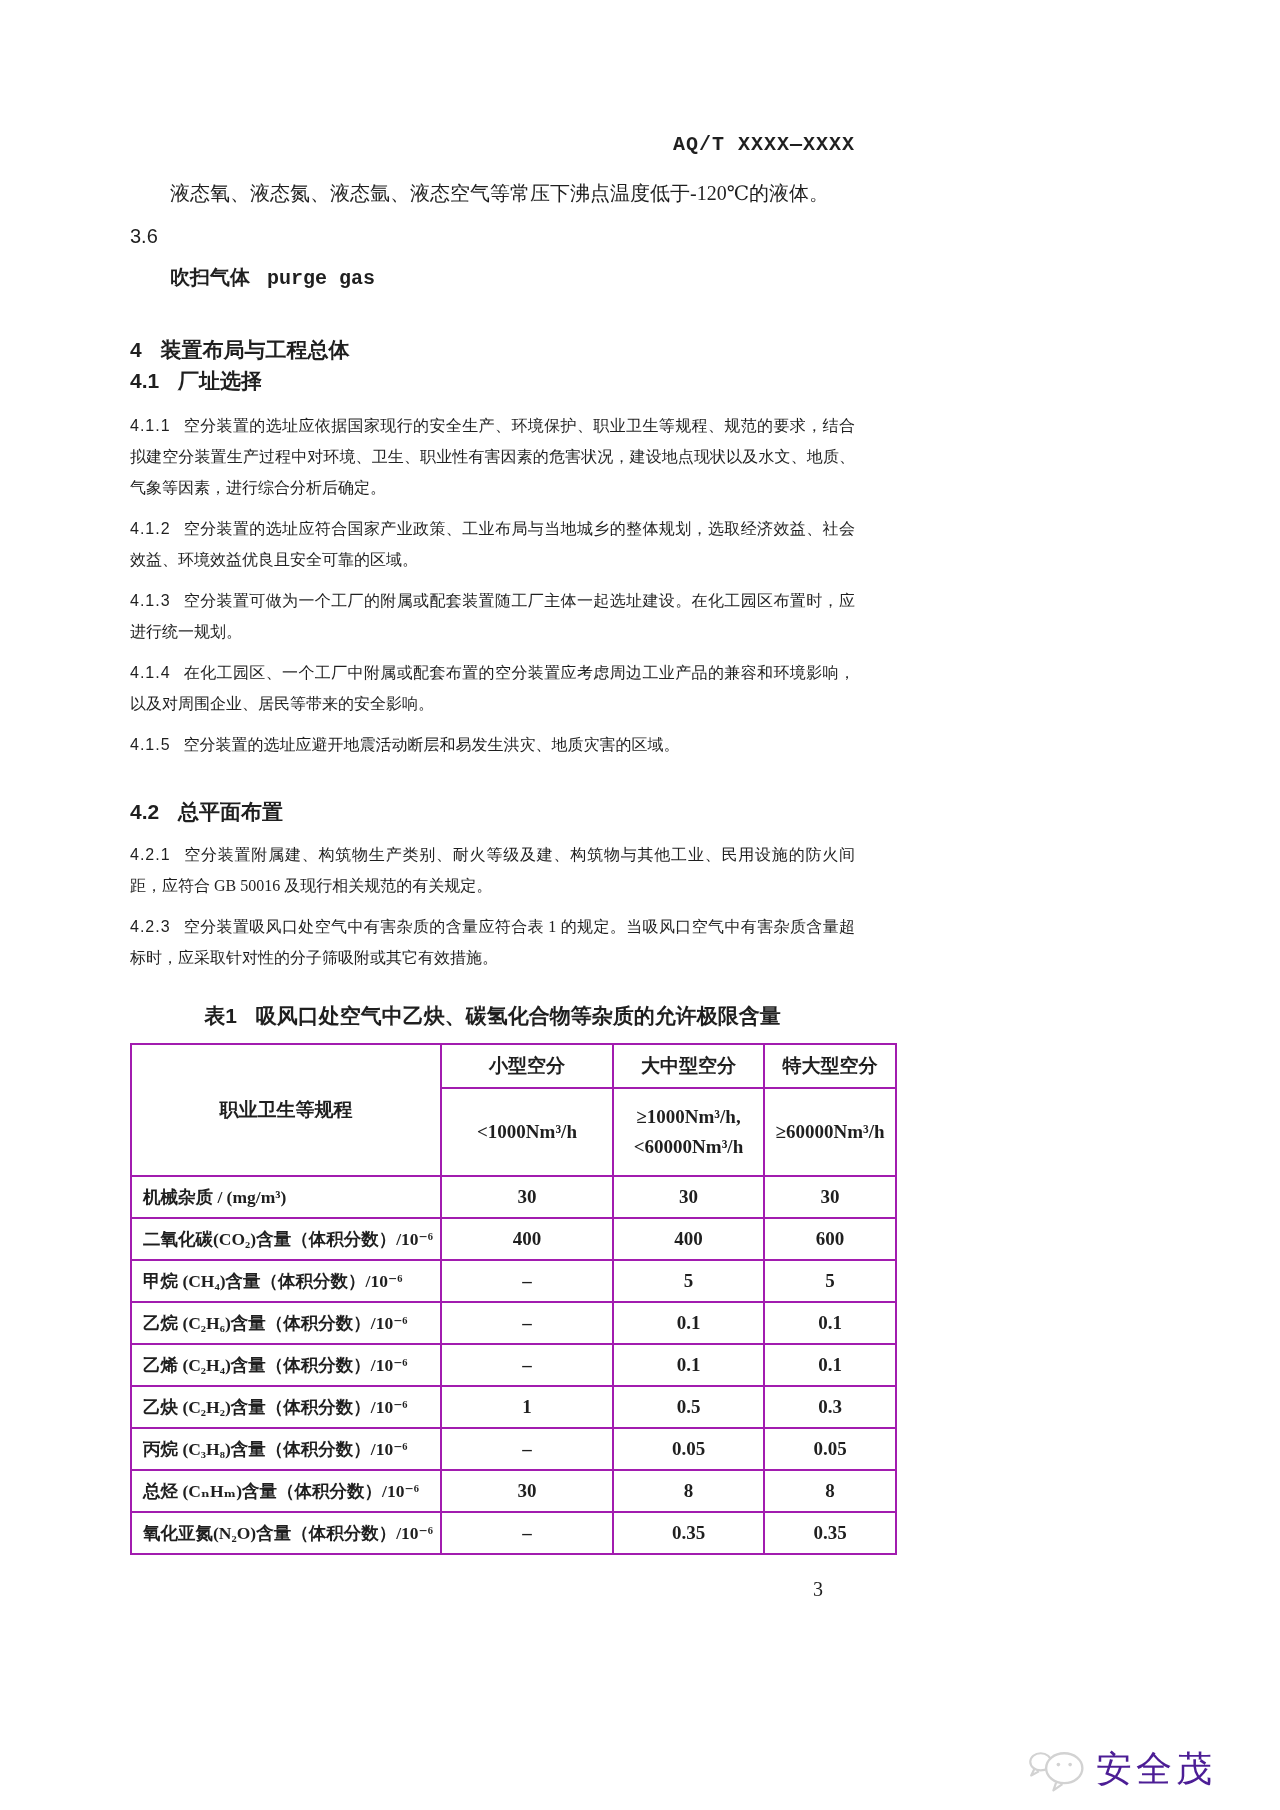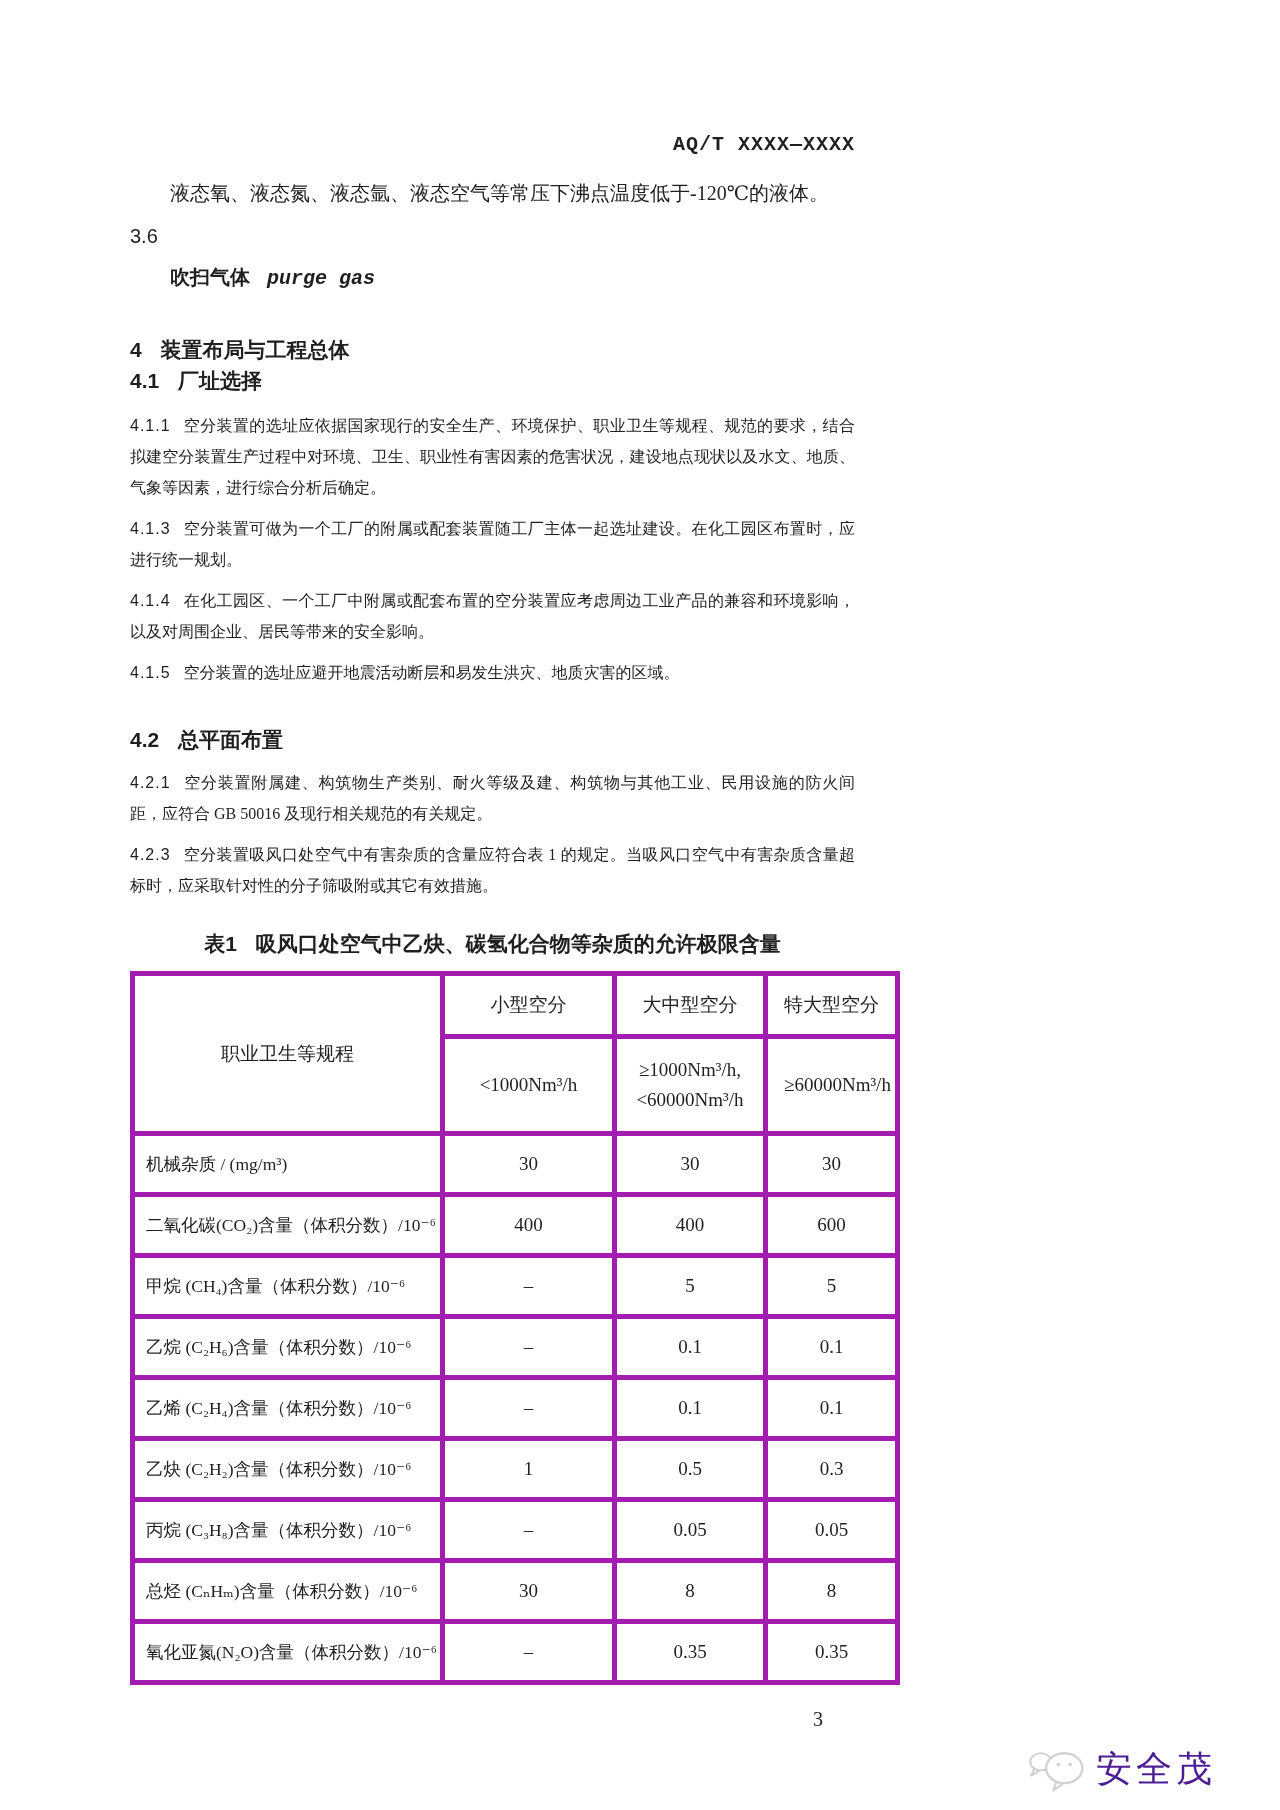--- a/index.html
+++ b/index.html
@@ -16,21 +16,21 @@
   p{margin:0;}
   .para{font-size:20px;line-height:31px;text-align:justify;}
   .indent{text-indent:2em;}
   .intro{margin-top:20px;}
   .term-num{
     margin-top:12px;font-size:20px;line-height:31px;
     font-family:"Liberation Sans","DejaVu Sans",sans-serif;
   }
   .term-title{margin-top:10px;padding-left:40px;font-size:20px;line-height:31px;font-weight:bold;}
   .term-title .zh{font-family:"Liberation Sans","DejaVu Sans",sans-serif;}
-  .term-title .en{font-family:"Liberation Mono","DejaVu Sans Mono",monospace;margin-left:12px;font-style:italic;}
+  .term-title .en{font-family:"Liberation Mono","DejaVu Sans Mono",monospace;margin-left:12px;}
   .h-chapter,.h-section{
     font-family:"Liberation Sans","DejaVu Sans",sans-serif;
     font-size:21px;line-height:31px;font-weight:bold;margin:0;
   }
   .h-chapter{margin-top:40px;}
   .h-section{}
   .h-section.s42{margin-top:36px;}
   .h-chapter .num,.h-section .num{margin-right:0.9em;}
   .clause{font-size:16px;line-height:31px;text-align:justify;margin-top:10px;}
   .clause.first{margin-top:14px;}
@@ -40,22 +40,22 @@
     margin-top:28px;text-align:center;font-weight:bold;font-size:21px;line-height:30px;
     font-family:"Liberation Sans","DejaVu Sans",sans-serif;
   }
   .tbl-caption .cap-label{margin-right:0.9em;text-align:right;}
   table.tbl{
     border-collapse:collapse;table-layout:fixed;
     width:765px;margin:12px auto 0 auto;
     border:2px solid #2b2b2b;
   }
   .tbl th,.tbl td{
-    border:5px solid #a21caf;text-align:center;vertical-align:middle;
-    font-weight:normal;font-size:19px;padding:16px;
+    border:2px solid #a21caf;text-align:center;vertical-align:middle;
+    font-weight:bold;font-size:19px;padding:8px;
   }
   .tbl thead tr.gr{height:42px;}
   .tbl thead tr.rg{height:88px;}
   .tbl tbody tr{height:38px;}
   .tbl .range{white-space:pre-line;line-height:30px;font-size:19px;}
   .tbl td.item{text-align:left;padding-left:11px;padding-right:4px;font-size:17.5px;white-space:nowrap;overflow:hidden;}
   .page-num{margin-top:20px;text-align:right;padding-right:32px;font-size:20px;line-height:28px;}
   .watermark{
     position:absolute;right:64px;bottom:16px;
     display:flex;align-items:center;gap:10px;color:#d2d2d2;
@@ -86,20 +86,23 @@
     <h2 class="h-chapter">
       <span class="num">4</span><span>装置布局与工程总体</span>
     </h2>
 
     <h3 class="h-section">
       <span class="num">4.1</span><span>厂址选择</span>
     </h3>
 
     <p class="clause first">
       <span class="cnum">4.1.1</span><span>空分装置的选址应依据国家现行的安全生产、环境保护、职业卫生等规程、规范的要求，结合拟建空分装置生产过程中对环境、卫生、职业性有害因素的危害状况，建设地点现状以及水文、地质、气象等因素，进行综合分析后确定。</span>
+    </p>
+    <p class="clause">
+      <span class="cnum">4.1.2</span><span>空分装置的选址应符合国家产业政策、工业布局与当地城乡的整体规划，选取经济效益、社会效益、环境效益优良且安全可靠的区域。</span>
     </p>
     <p class="clause">
       <span class="cnum">4.1.3</span><span>空分装置可做为一个工厂的附属或配套装置随工厂主体一起选址建设。在化工园区布置时，应进行统一规划。</span>
     </p>
     <p class="clause">
       <span class="cnum">4.1.4</span><span>在化工园区、一个工厂中附属或配套布置的空分装置应考虑周边工业产品的兼容和环境影响，以及对周围企业、居民等带来的安全影响。</span>
     </p>
     <p class="clause">
       <span class="cnum">4.1.5</span><span>空分装置的选址应避开地震活动断层和易发生洪灾、地质灾害的区域。</span>
     </p>

